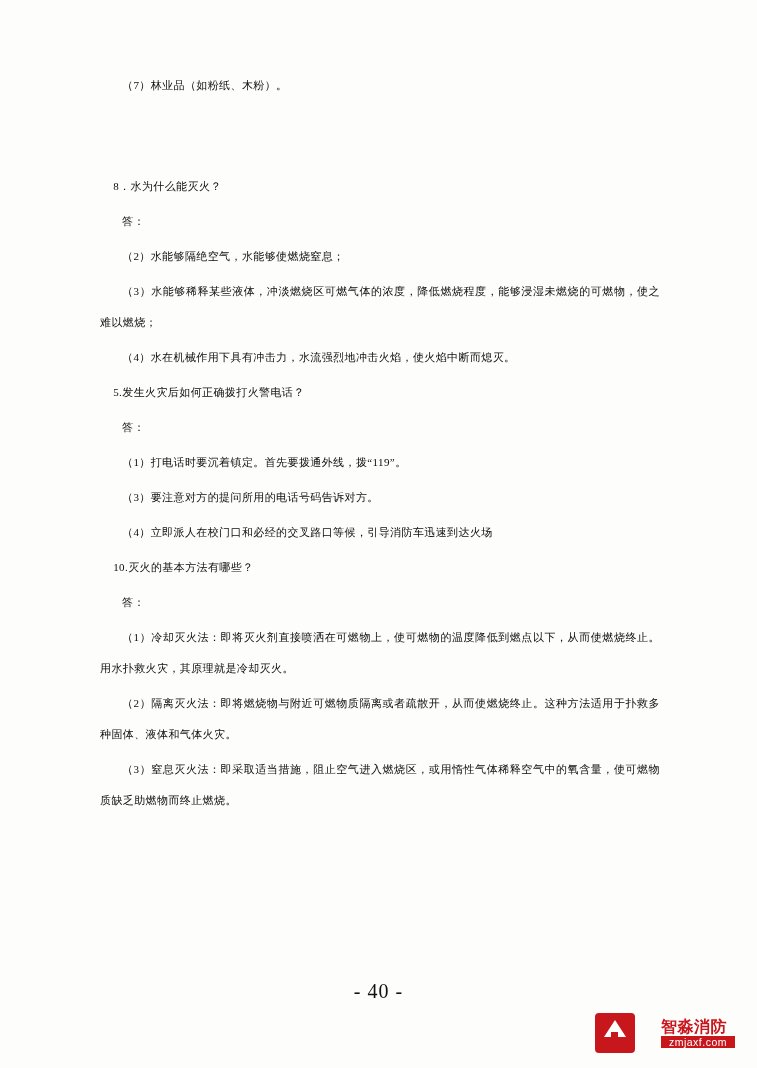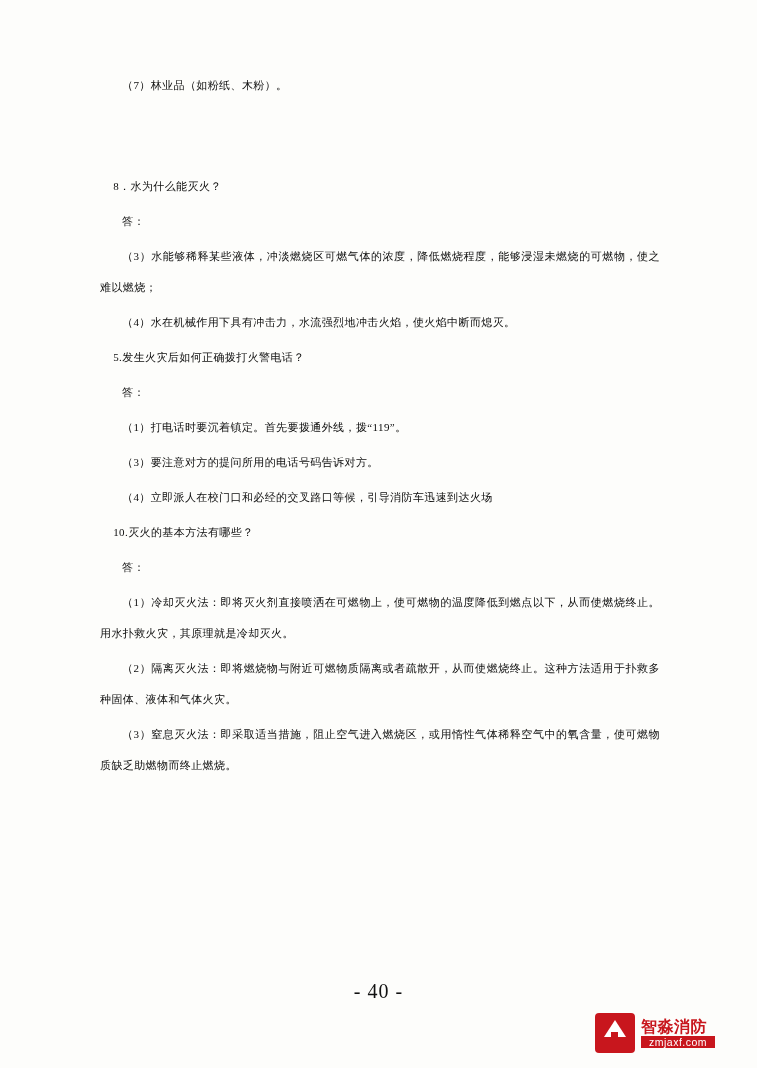--- a/index.html
+++ b/index.html
@@ -57,20 +57,21 @@
   }
   .watermark {
     position: absolute;
     right: 22px;
     bottom: 12px;
     width: 140px;
     height: 46px;
     display: flex;
     align-items: center;
     gap: 6px;
+    justify-content: space-between;
   }
   .wm-logo {
     width: 40px;
     height: 40px;
     background: #c8161d;
     border-radius: 4px;
     position: relative;
     flex: 0 0 auto;
   }
   .wm-logo:before {
@@ -121,20 +122,21 @@
 
 <div class="page">
   <div class="content">
 
     <p class="para indent">（7）林业品（如粉纸、木粉）。</p>
 
     <div class="gap-lg"></div>
 
     <p class="para indent-small">8．水为什么能灭火？</p>
     <p class="para indent">答：</p>
+    <p class="para indent">（2）水能够隔绝空气，水能够使燃烧窒息；</p>
     <p class="para indent">（3）水能够稀释某些液体，冲淡燃烧区可燃气体的浓度，降低燃烧程度，能够浸湿未燃烧的可燃物，使之难以燃烧；</p>
     <p class="para indent">（4）水在机械作用下具有冲击力，水流强烈地冲击火焰，使火焰中断而熄灭。</p>
 
     <p class="para indent-small">5.发生火灾后如何正确拨打火警电话？</p>
     <p class="para indent">答：</p>
     <p class="para indent">（1）打电话时要沉着镇定。首先要拨通外线，拨“119”。</p>
     <p class="para indent">（3）要注意对方的提问所用的电话号码告诉对方。</p>
     <p class="para indent">（4）立即派人在校门口和必经的交叉路口等候，引导消防车迅速到达火场</p>
 
     <p class="para indent-small">10.灭火的基本方法有哪些？</p>

